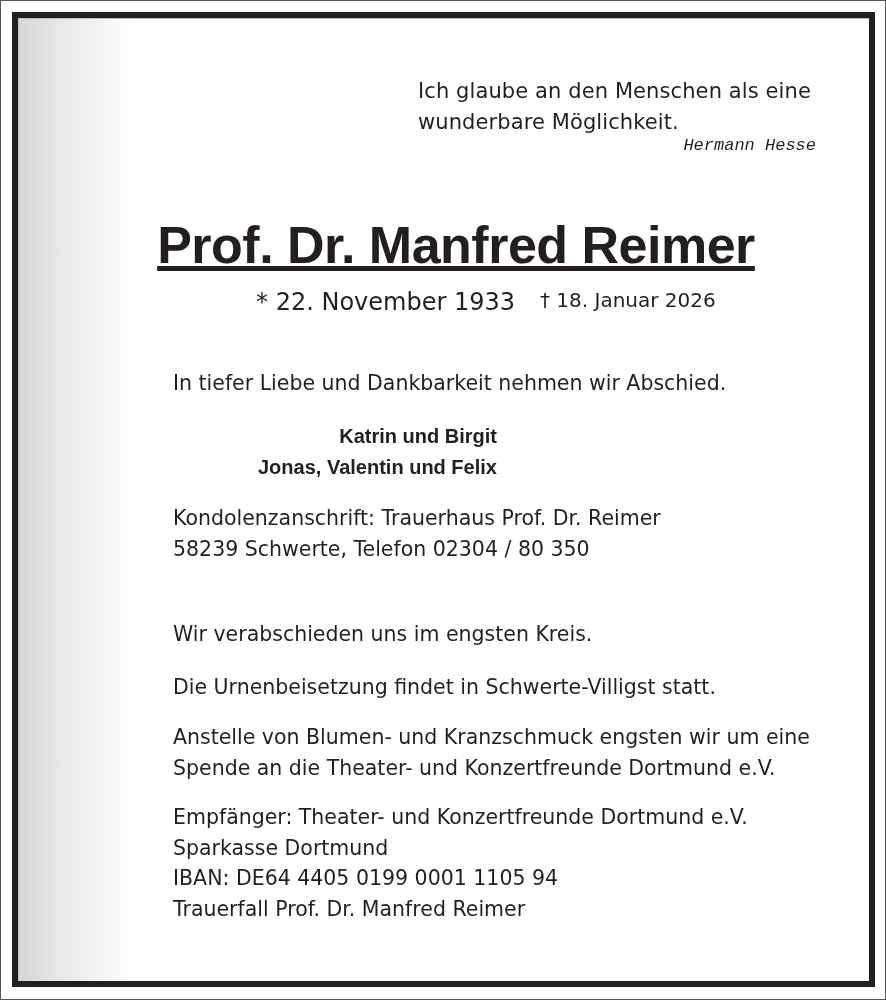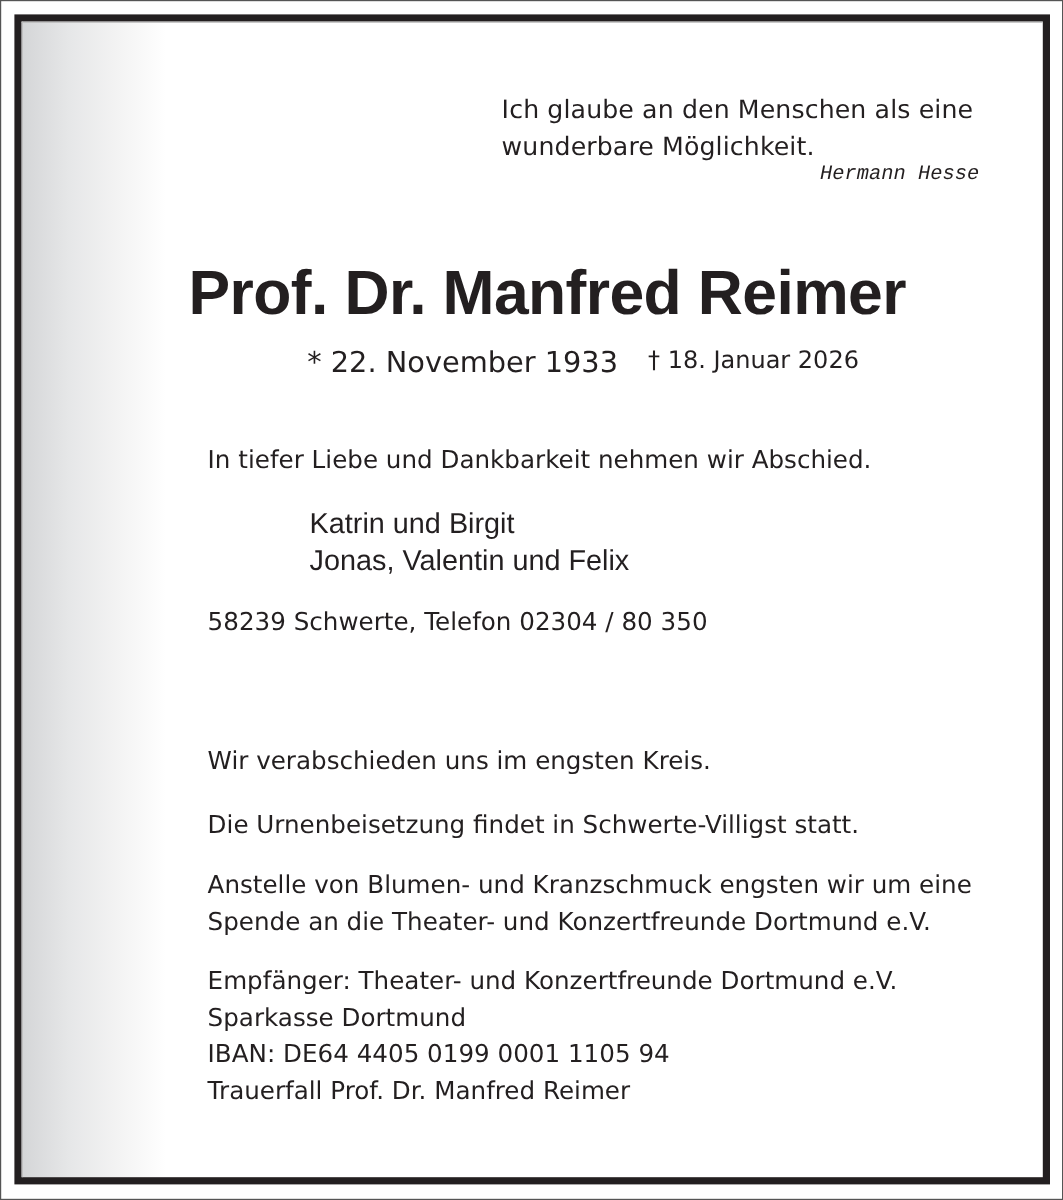--- a/index.html
+++ b/index.html
@@ -22,25 +22,26 @@
     position: absolute; left: 0; top: 0; right: 0; bottom: 0;
     border-top: 1px solid #bbb; border-left: 1px solid #bbb;
   }
   .t { position: absolute; white-space: nowrap; }
   .quote { font-size: 21px; line-height: 31px; left: 398px; top: 76px; letter-spacing: 0.1px; margin-left: 20px; }
   .author { font-size: 17px; font-style: italic; right: 70px; top: 136px; font-family: Liberation Mono, monospace; }
   .name {
     font-family: "Liberation Sans", sans-serif; font-weight: bold;
     font-size: 52px; left: 0; right: 0; text-align: center; top: 215px; letter-spacing: -0.5px;
     padding-left: 26px;
+    text-decoration: underline;
   }
   .born { font-size: 24px; left: 256px; top: 288px; }
   .died { font-size: 20px; left: 540px; top: 288px; }
   .body { font-size: 20.5px; left: 173px; line-height: 30.5px; }
-  .family { font-family: "Liberation Sans", sans-serif; font-weight: normal; font-size: 24px; left: 258px; line-height: 31px; top: 421px; }
+  .family { font-family: "Liberation Sans", sans-serif; font-weight: bold; font-size: 20px; left: 258px; line-height: 31px; top: 421px; text-align: right; }
 </style>
 </head>
 <body>
 
 <div class="outer-edge"></div>
 <div class="frame">
   <div class="frame-inner-line"></div>
 </div>
 
 <div class="t quote">
@@ -54,20 +55,21 @@
 <div class="t died">† 18. Januar 2026</div>
 
 <div class="t body" style="top:368px">In tiefer Liebe und Dankbarkeit nehmen wir Abschied.</div>
 
 <div class="t family">
   <div>Katrin und Birgit</div>
   <div>Jonas, Valentin und Felix</div>
 </div>
 
 <div class="t body" style="top:503px">
+  <div>Kondolenzanschrift: Trauerhaus Prof. Dr. Reimer</div>
   <div>58239 Schwerte, Telefon 02304 / 80 350</div>
 </div>
 
 <div class="t body" style="top:619px">Wir verabschieden uns im engsten Kreis.</div>
 <div class="t body" style="top:672px">Die Urnenbeisetzung findet in Schwerte-Villigst statt.</div>
 
 <div class="t body" style="top:722px">
   <div>Anstelle von Blumen- und Kranzschmuck engsten wir um eine</div>
   <div>Spende an die Theater- und Konzertfreunde Dortmund e.V.</div>
 </div>

